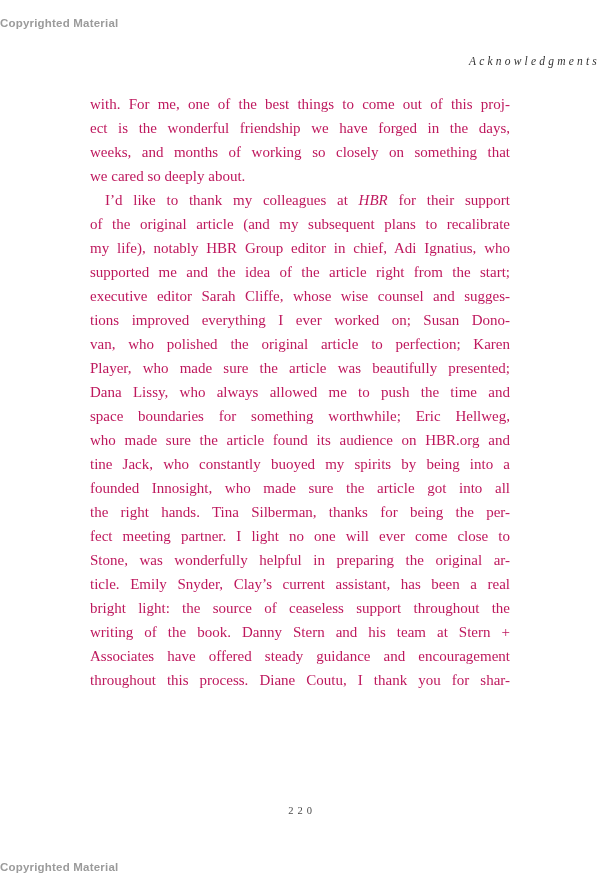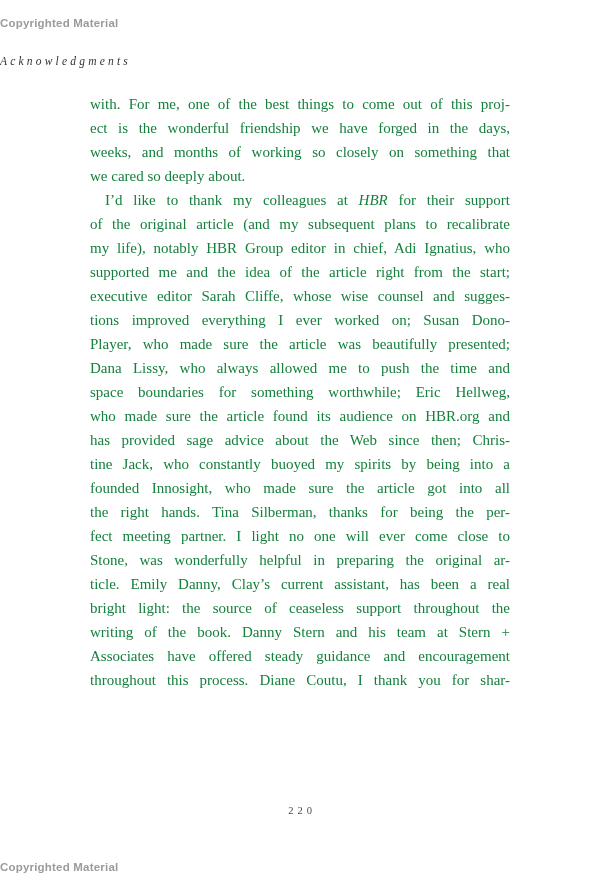--- a/index.html
+++ b/index.html
@@ -26,33 +26,33 @@
     color: #9b9b9b;
     letter-spacing: 0.2px;
   }
   .copyright-top { top: 17px; }
   .copyright-bottom { top: 861px; }
   .chapter-header {
     position: absolute;
     top: 55px;
     left: 0;
     width: 600px;
-    text-align: left;
+    text-align: right;
     font-style: italic;
     font-size: 11.5px;
     color: #333333;
     letter-spacing: 3.2px;
   }
   .body-text {
     position: absolute;
     top: 92px;
     left: 90px;
     width: 420px;
     font-size: 15px;
-    color: #15803d;
+    color: #be185d;
   }
   .line {
     height: 24px;
     line-height: 24px;
     text-align: justify;
     text-align-last: justify;
     overflow: visible;
     white-space: normal;
   }
   .line.para-end {
@@ -90,31 +90,31 @@
       <div class="line"><span>with. For me, one of the best things to come out of this proj-</span></div>
       <div class="line"><span>ect is the wonderful friendship we have forged in the days,</span></div>
       <div class="line"><span>weeks, and months of working so closely on something that</span></div>
       <div class="line para-end"><span>we cared so deeply about.</span></div>
       <div class="line indent"><span>I’d like to thank my colleagues at </span><span class="italic">HBR</span><span> for their support</span></div>
       <div class="line"><span>of the original article (and my subsequent plans to recalibrate</span></div>
       <div class="line"><span>my life), notably HBR Group editor in chief, Adi Ignatius, who</span></div>
       <div class="line"><span>supported me and the idea of the article right from the start;</span></div>
       <div class="line"><span>executive editor Sarah Cliffe, whose wise counsel and sugges-</span></div>
       <div class="line"><span>tions improved everything I ever worked on; Susan Dono-</span></div>
+      <div class="line"><span>van, who polished the original article to perfection; Karen</span></div>
       <div class="line"><span>Player, who made sure the article was beautifully presented;</span></div>
       <div class="line"><span>Dana Lissy, who always allowed me to push the time and</span></div>
       <div class="line"><span>space boundaries for something worthwhile; Eric Hellweg,</span></div>
       <div class="line"><span>who made sure the article found its audience on HBR.org and</span></div>
-      <div class="line"><span>has provided sage advice about the Web since then; Chris-</span></div>
       <div class="line"><span>tine Jack, who constantly buoyed my spirits by being into a</span></div>
       <div class="line"><span>founded Innosight, who made sure the article got into all</span></div>
       <div class="line"><span>the right hands. Tina Silberman, thanks for being the per-</span></div>
       <div class="line"><span>fect meeting partner. I light no one will ever come close to</span></div>
       <div class="line"><span>Stone, was wonderfully helpful in preparing the original ar-</span></div>
-      <div class="line"><span>ticle. Emily Danny, Clay’s current assistant, has been a real</span></div>
+      <div class="line"><span>ticle. Emily Snyder, Clay’s current assistant, has been a real</span></div>
       <div class="line"><span>bright light: the source of ceaseless support throughout the</span></div>
       <div class="line"><span>writing of the book. Danny Stern and his team at Stern +</span></div>
       <div class="line"><span>Associates have offered steady guidance and encouragement</span></div>
       <div class="line"><span>throughout this process. Diane Coutu, I thank you for shar-</span></div>
     </div>
 
   <div class="page-number">220</div>
 
   <div class="copyright-notice copyright-bottom">Copyrighted Material</div>
 

